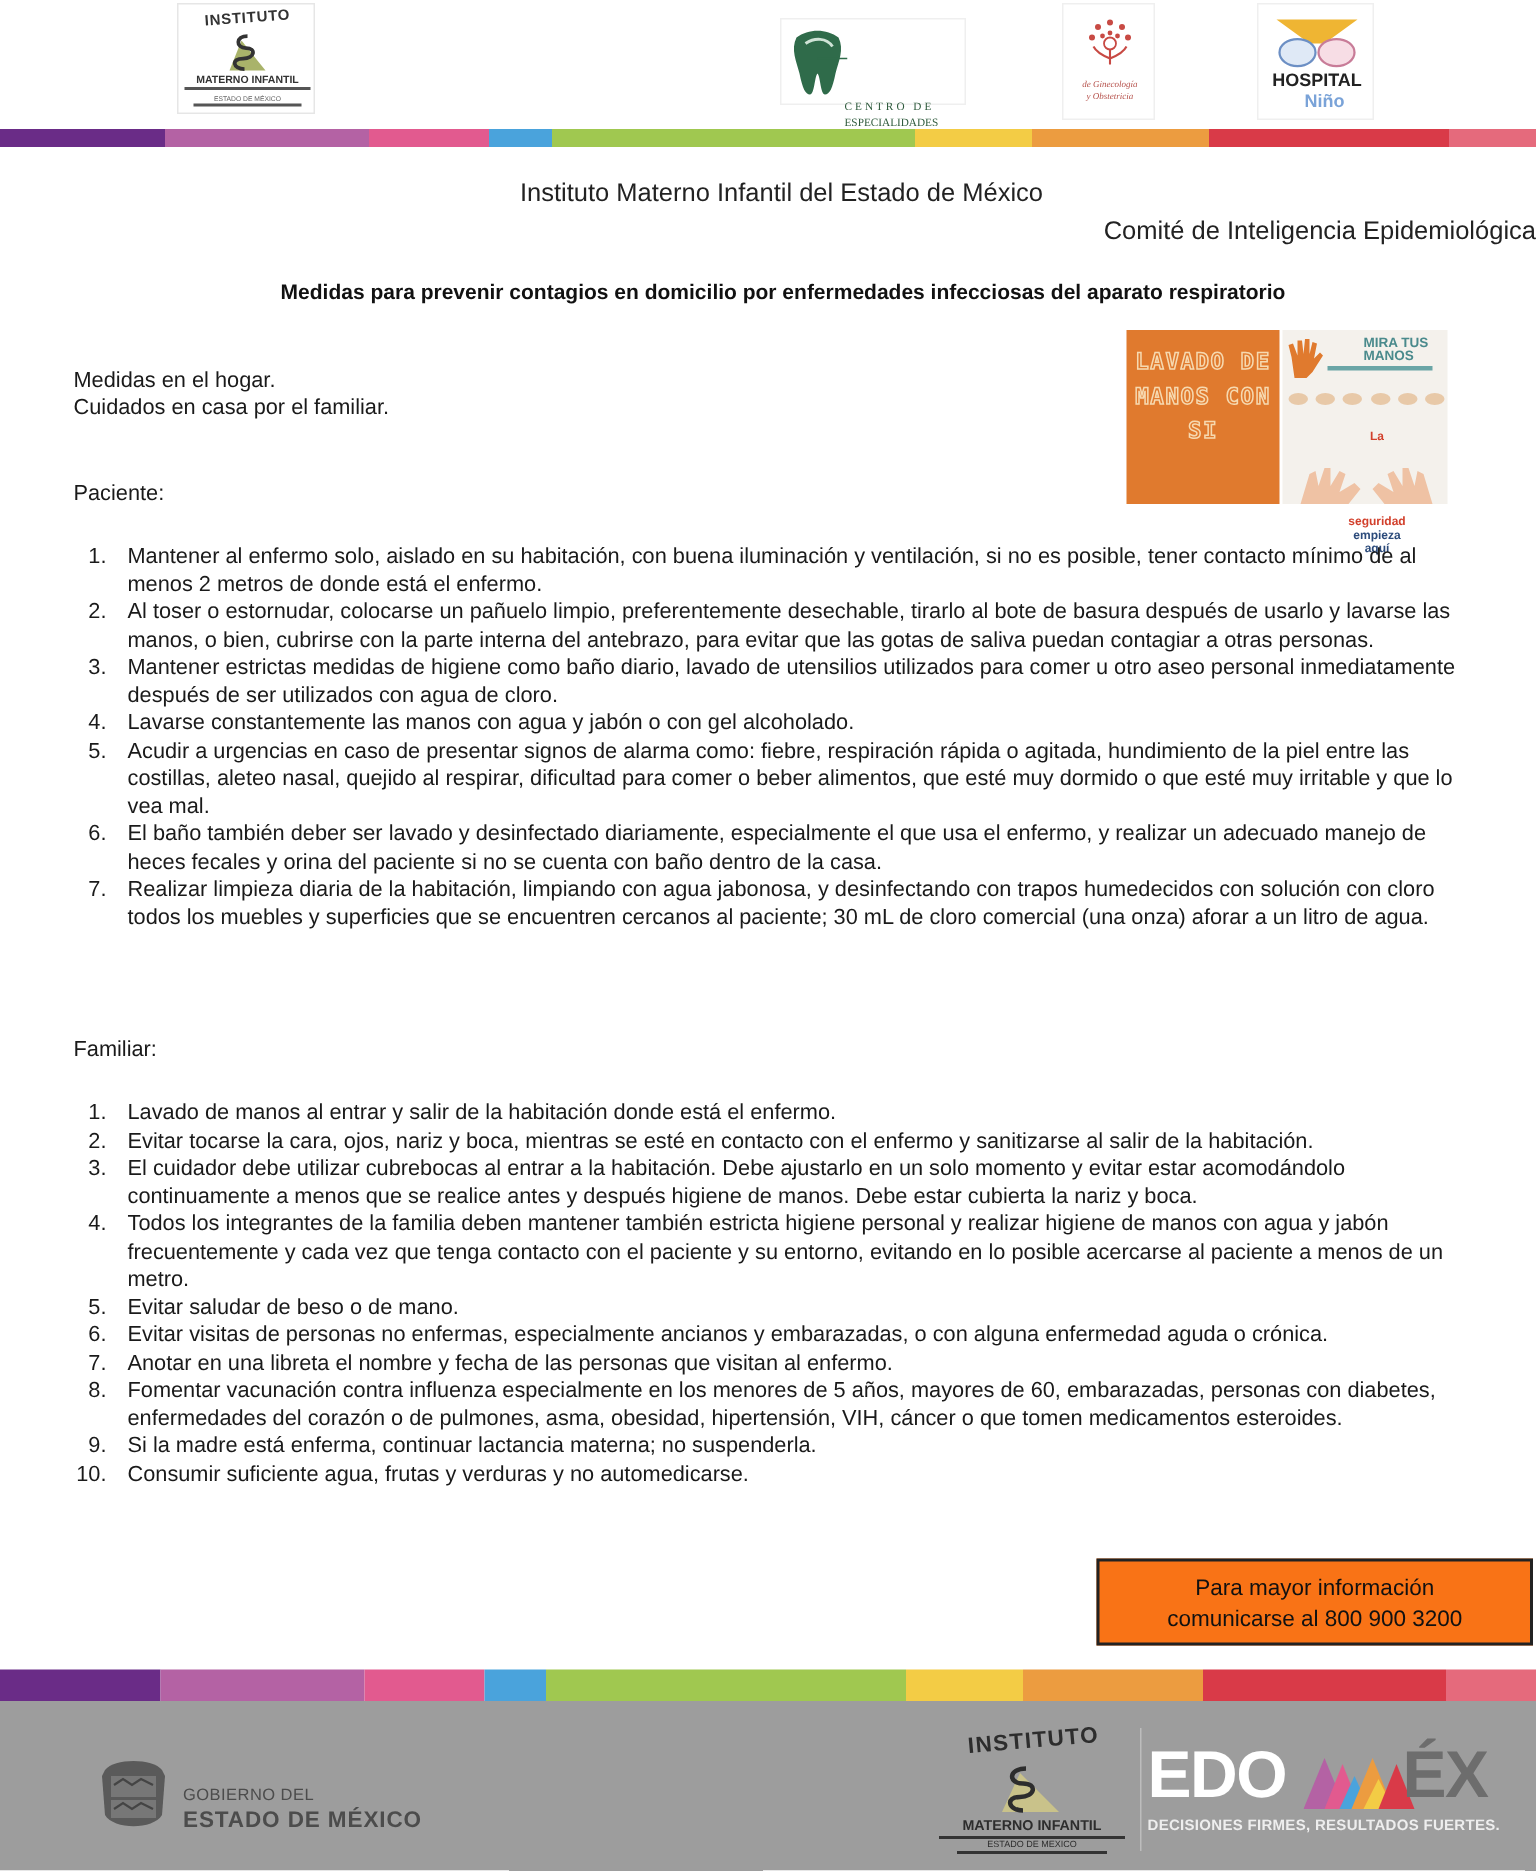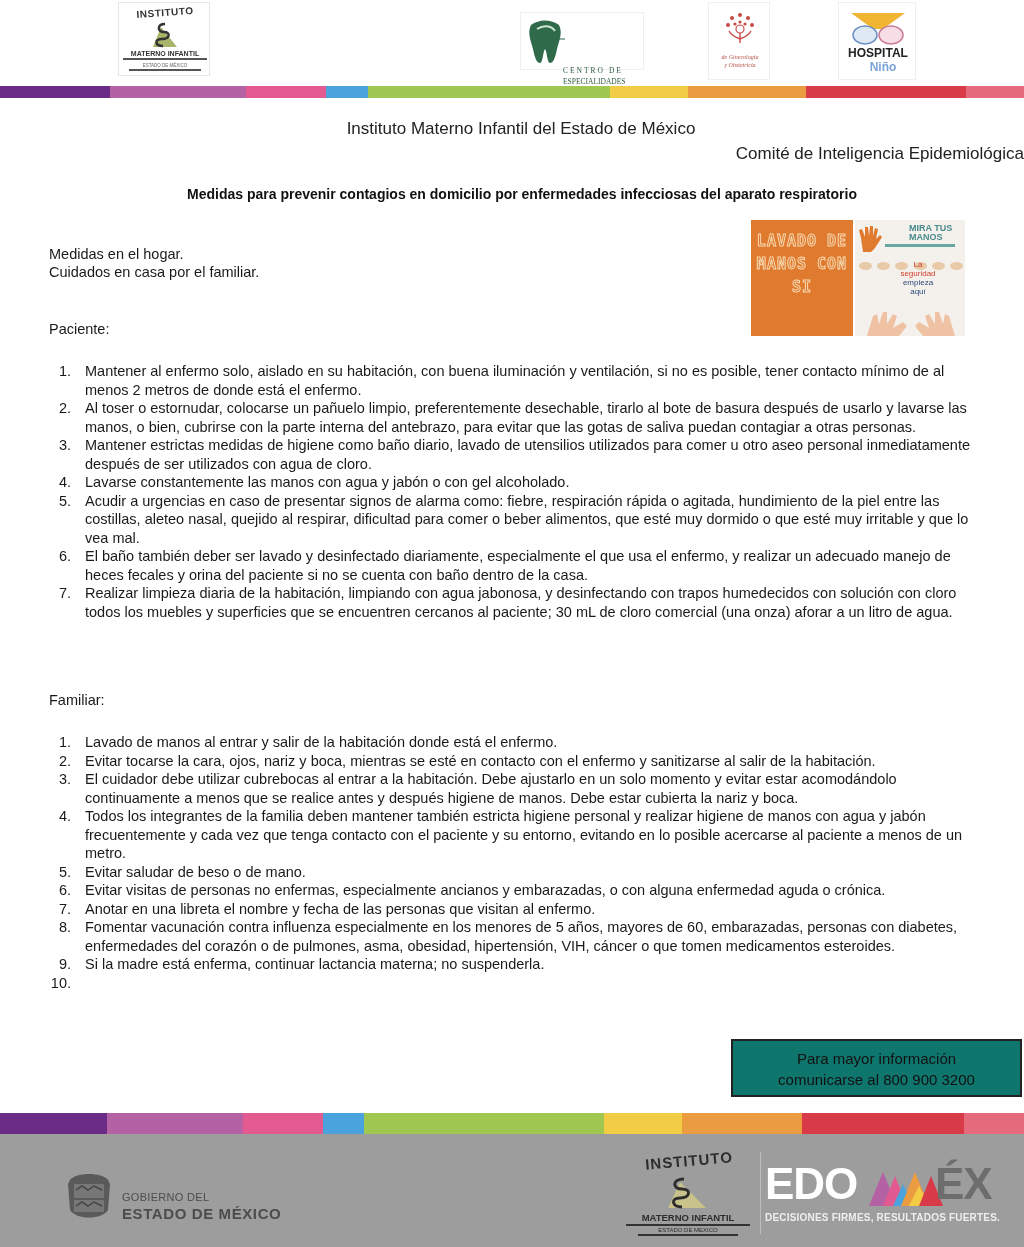--- a/index.html
+++ b/index.html
@@ -49,37 +49,37 @@
   
   #poster { position:absolute; left:751px; top:220px; width:214px; height:116px; background:#fff; }
   .poster-left { position:absolute; left:0; top:0; width:102px; height:116px; background:#e07a2e; }
   .poster-left .ptxt { position:absolute; left:0; top:10px; width:102px; text-align:center; font-family:"DejaVu Sans Mono", monospace; font-weight:bold; font-size:15px; line-height:23px; color:transparent; -webkit-text-stroke: 1px #f6d9b0; letter-spacing:1px; }
   .poster-right { position:absolute; left:104px; top:0; width:110px; height:116px; background:#f4f1ec; }
   .pr-hand { position:absolute; left:2px; top:4px; width:26px; height:30px; }
   .pr-title { position:absolute; left:30px; top:4px; font-size:9px; font-weight:bold; line-height:9px; color:#4a8a8c;margin-left:24px; }
   .pr-sub { position:absolute; left:30px; top:24px; width:70px; height:3px; background:#6aa5a6; }
   .pr-steps { position:absolute; left:4px; top:42px; width:104px; height:12px; display:flex; justify-content:space-between; }
   .pr-steps span { width:13px; height:8px; background:#e8c9a8; border-radius:50%; }
-  .pr-slogan { position:absolute; left:28px; top:40px; width:70px; text-align:center; font-size:8px; font-weight:normal; line-height:9px; }
+  .pr-slogan { position:absolute; left:28px; top:66px; width:70px; text-align:center; font-size:8px; font-weight:bold; line-height:9px; }
   .pr-slogan .l1 { color:#d2402c; }
-  .pr-slogan .l2 { color:#d2402c; }
+  .pr-slogan .l2 { color:#d2402c;margin-top:48px; }
   .pr-slogan .l3 { color:#2b4a7a; }
   .pr-slogan .l4 { color:#2b4a7a; }
   .pr-hands { position:absolute; left:8px; top:86px; width:96px; height:30px; }
 
   
   ol.steps { position:absolute; left:49px; width:922px; list-style:none; font-size:14.5px; line-height:18.5px; color:#1a1a1a; }
   #list-paciente { top: 362px; }
   #list-familiar { top: 733px; }
   ol.steps li { position:relative; padding-left:36px; text-align:left; }
   ol.steps li .num { position:absolute; left:0; width:22px; text-align:right; }
   ol.steps li .txt { display:block; }
 
   
-  #info-box { position:absolute; left:731px; top:1039px; width:291px; height:58px; border:2px solid #222; background:#0f766e; text-align:center; font-size:15px; line-height:21px; padding-top:7px; color:#111; }
+  #info-box { position:absolute; left:731px; top:1039px; width:291px; height:58px; border:2px solid #222; background:#f97316; text-align:center; font-size:15px; line-height:21px; padding-top:7px; color:#111; }
 
   
   #footer { position:absolute; left:0; top:1134px; width:1024px; height:113px; background:#9d9d9d; }
   #gob-shield { position:absolute; left:62px; top:36px; width:54px; height:54px; }
   #gob-text { position:absolute; left:122px; top:55px; color:#4c4c4c; }
   #gob-text .g1 { font-size:11px; letter-spacing:0.3px; line-height:16px; }
   #gob-text .g2 { font-size:15px; font-weight:bold; letter-spacing:0.6px; line-height:17px; }
   #foot-imiem { position:absolute; left:624px; top:14px; width:126px; height:92px; }
   #foot-imiem .ft-top { position:absolute; left:6px; top:4px; width:118px; font-weight:bold; font-size:15px; letter-spacing:1px; text-align:center; color:#2d2d2d; transform: rotate(-5deg); }
   #foot-imiem .ft-swirl { position:absolute; left:36px; top:28px; width:48px; height:34px; }
@@ -264,20 +264,21 @@
   <li>
       <span class="num">8.</span>
       <span class="txt">Fomentar vacunación contra influenza especialmente en los menores de 5 años, mayores de 60, embarazadas, personas con diabetes, enfermedades del corazón o de pulmones, asma, obesidad, hipertensión, VIH, cáncer o que tomen medicamentos esteroides.</span>
     </li>
   <li style="padding-right:270px;">
       <span class="num">9.</span>
       <span class="txt">Si la madre está enferma, continuar lactancia materna; no suspenderla.</span>
     </li>
   <li style="padding-right:270px;">
       <span class="num">10.</span>
+      <span class="txt">Consumir suficiente agua, frutas y verduras y no automedicarse.</span>
     </li>
 </ol>
 
 <div id="info-box">
   <div>Para mayor información</div>
   <div>comunicarse al 800 900 3200</div>
 </div>
 
 <div class="rainbow" id="rainbow-bottom">
   <div style="width:107px;background:#6a2c87;"></div>

